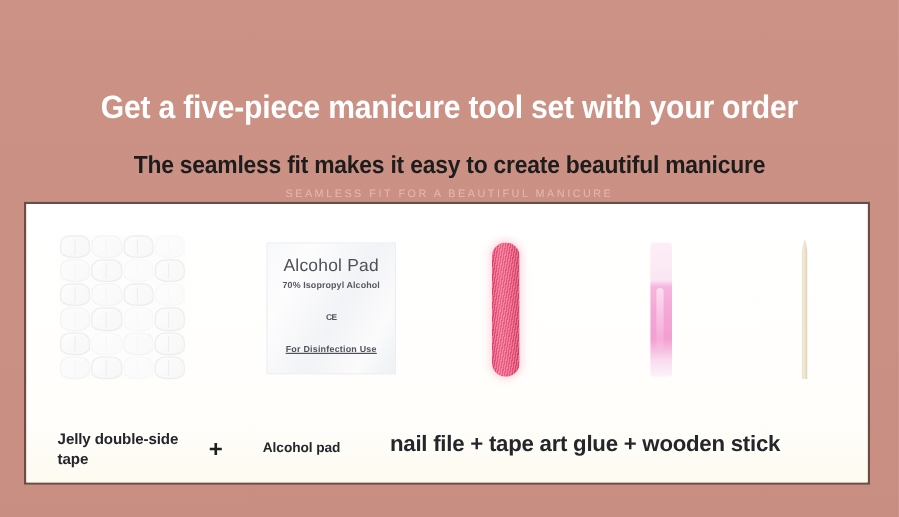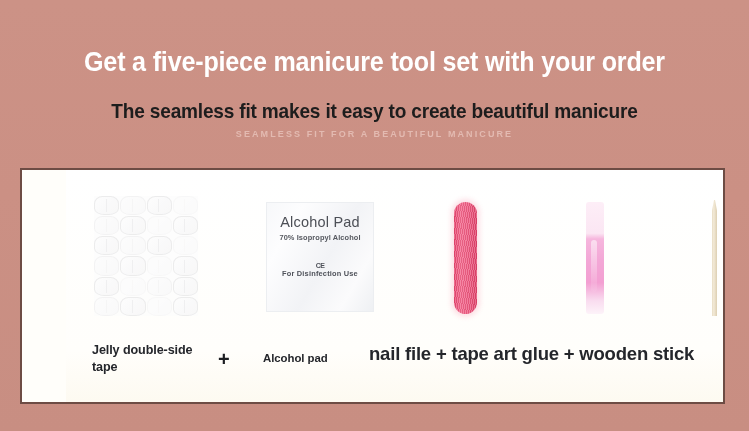--- a/index.html
+++ b/index.html
@@ -22,21 +22,21 @@
     position: absolute;
     inset: 0;
     background: linear-gradient(180deg, #cc9286 0%, #cb9084 45%, #c88e82 100%);
   }
 
   
   .headline-block {
     position: absolute;
     top: 0; left: 0; right: 0;
     text-align: center;
-    padding-top: 47px;
+    padding-top: 74px;
   }
 
   .headline {
     color: #ffffff;
     font-size: 27px;
     line-height: 30px;
     font-weight: bold;
     letter-spacing: -0.2px;
     transform: scaleX(0.93);
     white-space: nowrap;
@@ -51,35 +51,34 @@
     margin-top: 22px;
     transform: scaleX(0.93);
     white-space: nowrap;
   }
 
   .tagline {
     color: #e3bab1;
     font-size: 9px;
     line-height: 12px;
     letter-spacing: 2.1px;
-    font-weight: bold;
+    font-weight: normal;
     margin-top: 5px;
     white-space: nowrap;
   }
 
   
   .product-card {
     position: absolute;
     left: 20px;
     top: 168px;
     width: 705px;
     height: 236px;
     background: #fffefa;
     border: 2px solid #6d4c44;
-    padding-left: 44px;
   }
 
   .card-inner {
     position: relative;
     width: 100%;
     height: 100%;
     background: linear-gradient(180deg, #ffffff 0%, #fffefb 78%, #fdfaf1 100%);
   }
 
   
@@ -160,21 +159,23 @@
     font-size: 7px;
     color: #4f525a;
     margin-top: 20px;
     font-weight: bold;
     letter-spacing: -0.5px;
   }
   .pad-use {
     font-size: 7.4px;
     color: #4f525a;
     font-weight: bold;
+    margin-top: 17px;
     letter-spacing: 0.2px;
+    text-decoration: underline;
   }
 
   
   .slot-file   { left: 338px; width: 130px; }
   .nail-file {
     position: absolute;
     left: 50px;
     top: 32px;
     width: 23px;
     height: 112px;
@@ -217,21 +218,21 @@
     width: 5px;
     height: 116px;
     background: linear-gradient(90deg, #e8dcc4 0%, #f3ead7 35%, #ddcfb2 100%);
     clip-path: polygon(40% 0%, 60% 0%, 100% 9%, 100% 100%, 0% 100%, 0% 9%);
   }
 
   
   .caption-row {
     position: absolute;
     left: 0; right: 0;
-    top: 168px;
+    top: 184px;
     height: 60px;
   }
 
   .caption {
     position: absolute;
     color: #24262b;
     font-weight: bold;
   }
 
   .cap-tape {

